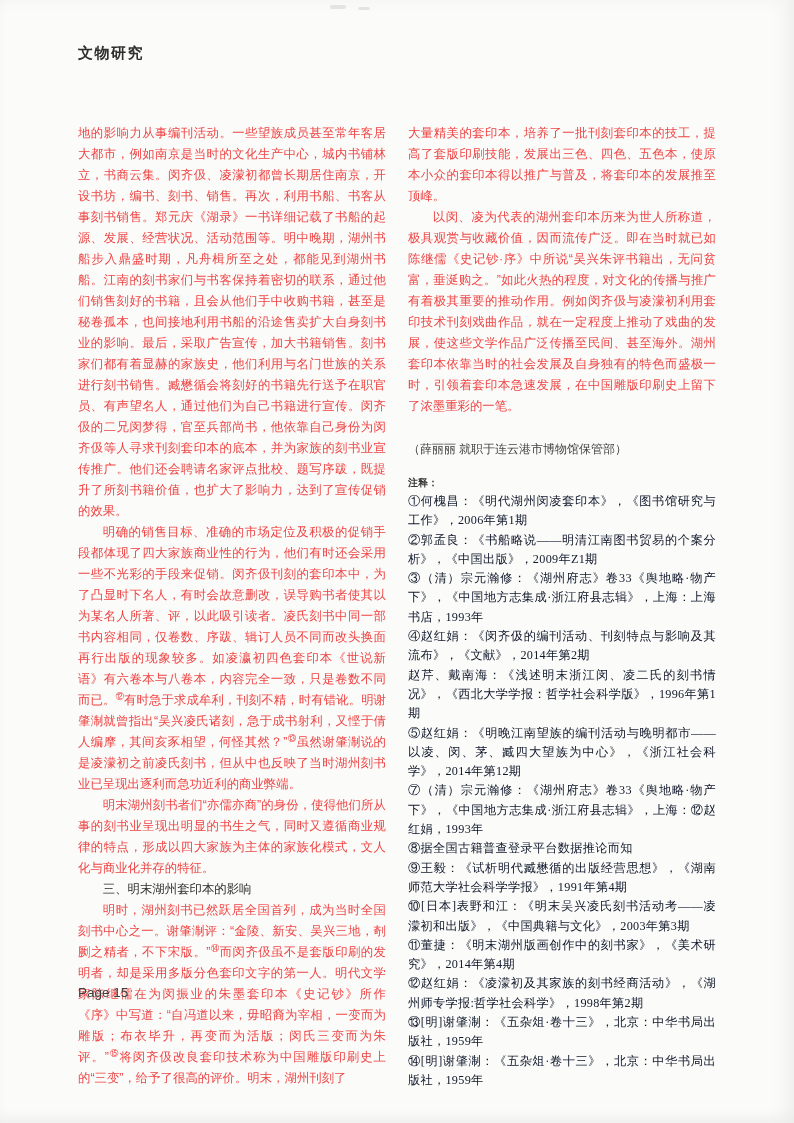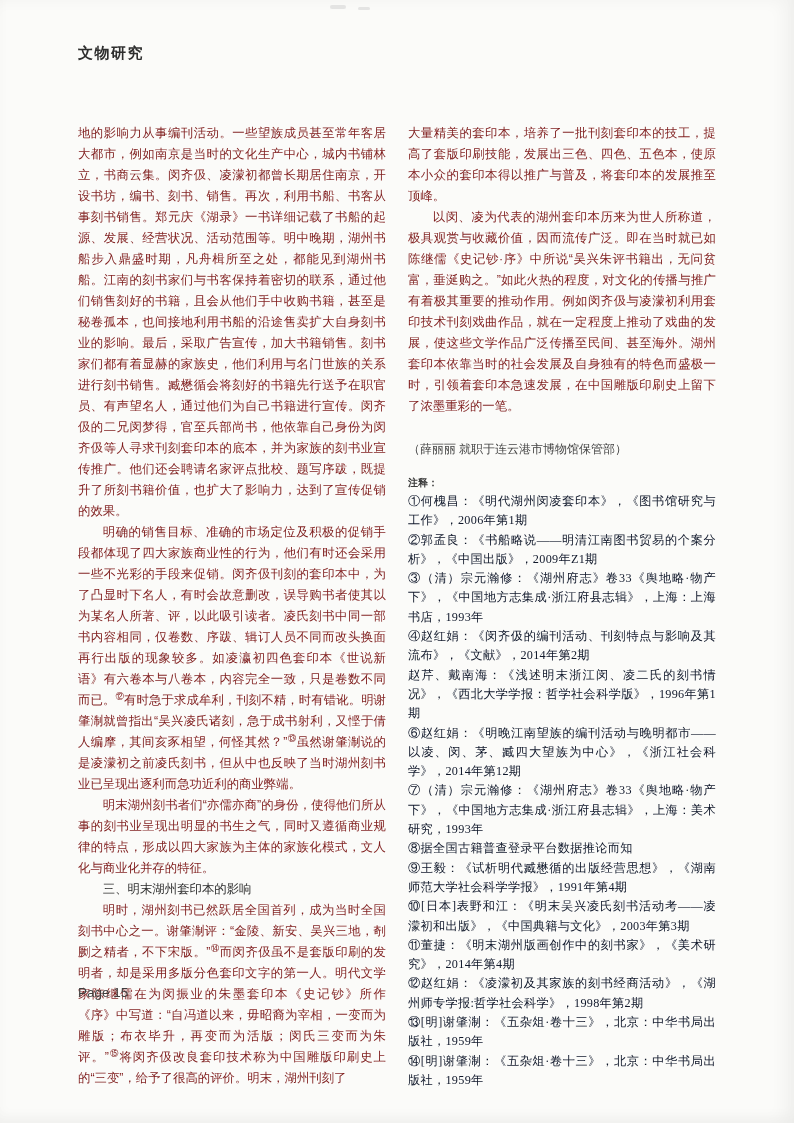--- a/index.html
+++ b/index.html
@@ -25,21 +25,21 @@
 
   .columns {
     position:absolute; left:78px; top:123px; width:638px;
     display:flex; gap:22px;
   }
   .col { width:308px; }
 
   .para {
     font-size:12.4px; line-height:21px;
     text-align:justify; text-justify:inter-ideograph;
-    color:#7f1d1d;
+    color:#ef4444;
   }
   .para.indent { text-indent:2em; }
   .para.heading { font-weight:normal; color:#2c2c2c; text-indent:2em; }
   sup.ref { font-size:8.5px; vertical-align:super; line-height:0; }
 
   .attribution {
     margin-top:24px;
     font-family:Liberation Serif, serif;
     font-size:12px; color:#454545;
     text-align:left;
@@ -87,22 +87,22 @@
           <div class="para indent">以闵、凌为代表的湖州套印本历来为世人所称道，极具观赏与收藏价值，因而流传广泛。即在当时就已如陈继儒《史记钞·序》中所说“吴兴朱评书籍出，无问贫富，垂涎购之。”如此火热的程度，对文化的传播与推广有着极其重要的推动作用。例如闵齐伋与凌濛初利用套印技术刊刻戏曲作品，就在一定程度上推动了戏曲的发展，使这些文学作品广泛传播至民间、甚至海外。湖州套印本依靠当时的社会发展及自身独有的特色而盛极一时，引领着套印本急速发展，在中国雕版印刷史上留下了浓墨重彩的一笔。</div>
         </div>
       <div class="attribution">（薛丽丽 就职于连云港市博物馆保管部）</div>
       <div class="notes-label">注释：</div>
       <div class="notes">
           <div class="note">①何槐昌：《明代湖州闵凌套印本》，《图书馆研究与工作》，2006年第1期</div>
           <div class="note">②郭孟良：《书船略说——明清江南图书贸易的个案分析》，《中国出版》，2009年Z1期</div>
           <div class="note">③（清）宗元瀚修：《湖州府志》卷33《舆地略·物产下》，《中国地方志集成·浙江府县志辑》，上海：上海书店，1993年</div>
           <div class="note">④赵红娟：《闵齐伋的编刊活动、刊刻特点与影响及其流布》，《文献》，2014年第2期</div>
           <div class="note">赵芹、戴南海：《浅述明末浙江闵、凌二氏的刻书情况》，《西北大学学报：哲学社会科学版》，1996年第1期</div>
-          <div class="note">⑥赵红娟：《明晚江南望族的编刊活动与晚明都市——以凌、闵、茅、臧四大望族为中心》，《浙江社会科学》，2014年第12期</div>
-          <div class="note">⑦（清）宗元瀚修：《湖州府志》卷33《舆地略·物产下》，《中国地方志集成·浙江府县志辑》，上海：美术研究，1993年</div>
+          <div class="note">⑤赵红娟：《明晚江南望族的编刊活动与晚明都市——以凌、闵、茅、臧四大望族为中心》，《浙江社会科学》，2014年第12期</div>
+          <div class="note">⑦（清）宗元瀚修：《湖州府志》卷33《舆地略·物产下》，《中国地方志集成·浙江府县志辑》，上海：⑫赵红娟，1993年</div>
           <div class="note">⑧据全国古籍普查登录平台数据推论而知</div>
           <div class="note">⑨王毅：《试析明代臧懋循的出版经营思想》，《湖南师范大学社会科学学报》，1991年第4期</div>
           <div class="note">⑩[日本]表野和江：《明末吴兴凌氏刻书活动考——凌濛初和出版》，《中国典籍与文化》，2003年第3期</div>
           <div class="note">⑪董捷：《明末湖州版画创作中的刻书家》，《美术研究》，2014年第4期</div>
           <div class="note">⑫赵红娟：《凌濛初及其家族的刻书经商活动》，《湖州师专学报:哲学社会科学》，1998年第2期</div>
           <div class="note">⑬[明]谢肇淛：《五杂俎·卷十三》，北京：中华书局出版社，1959年</div>
           <div class="note">⑭[明]谢肇淛：《五杂俎·卷十三》，北京：中华书局出版社，1959年</div>
         </div>
     </div>
   </div>

